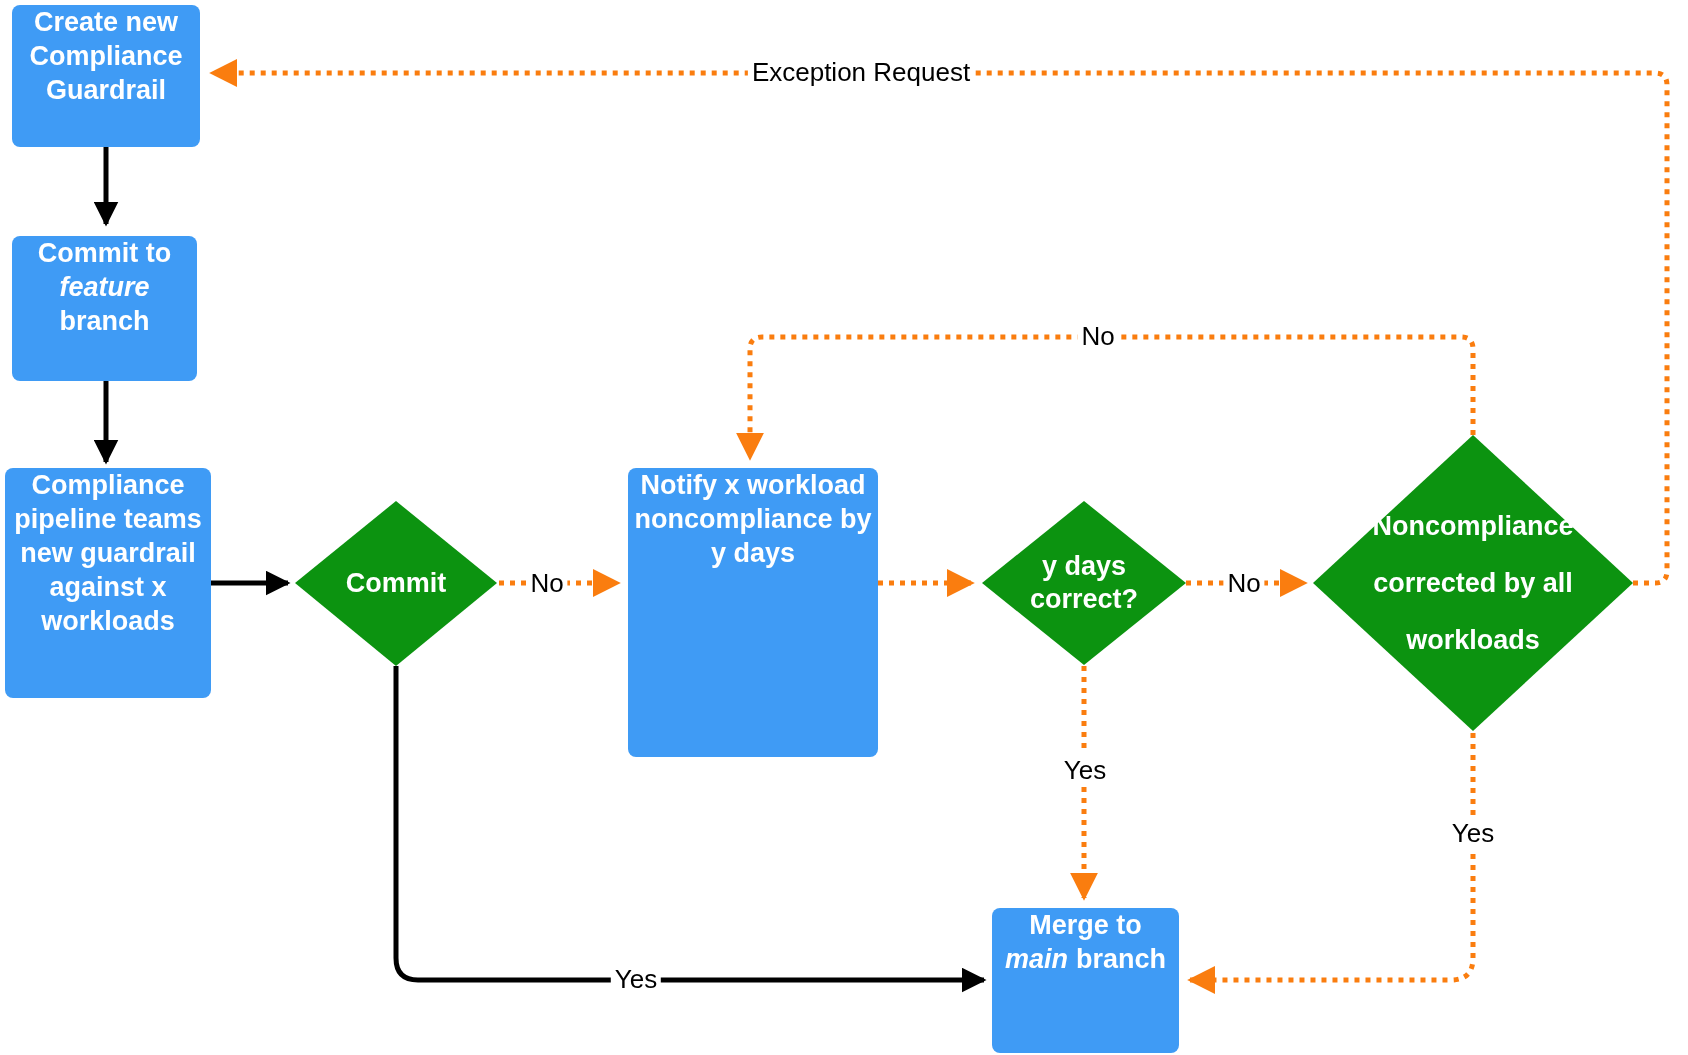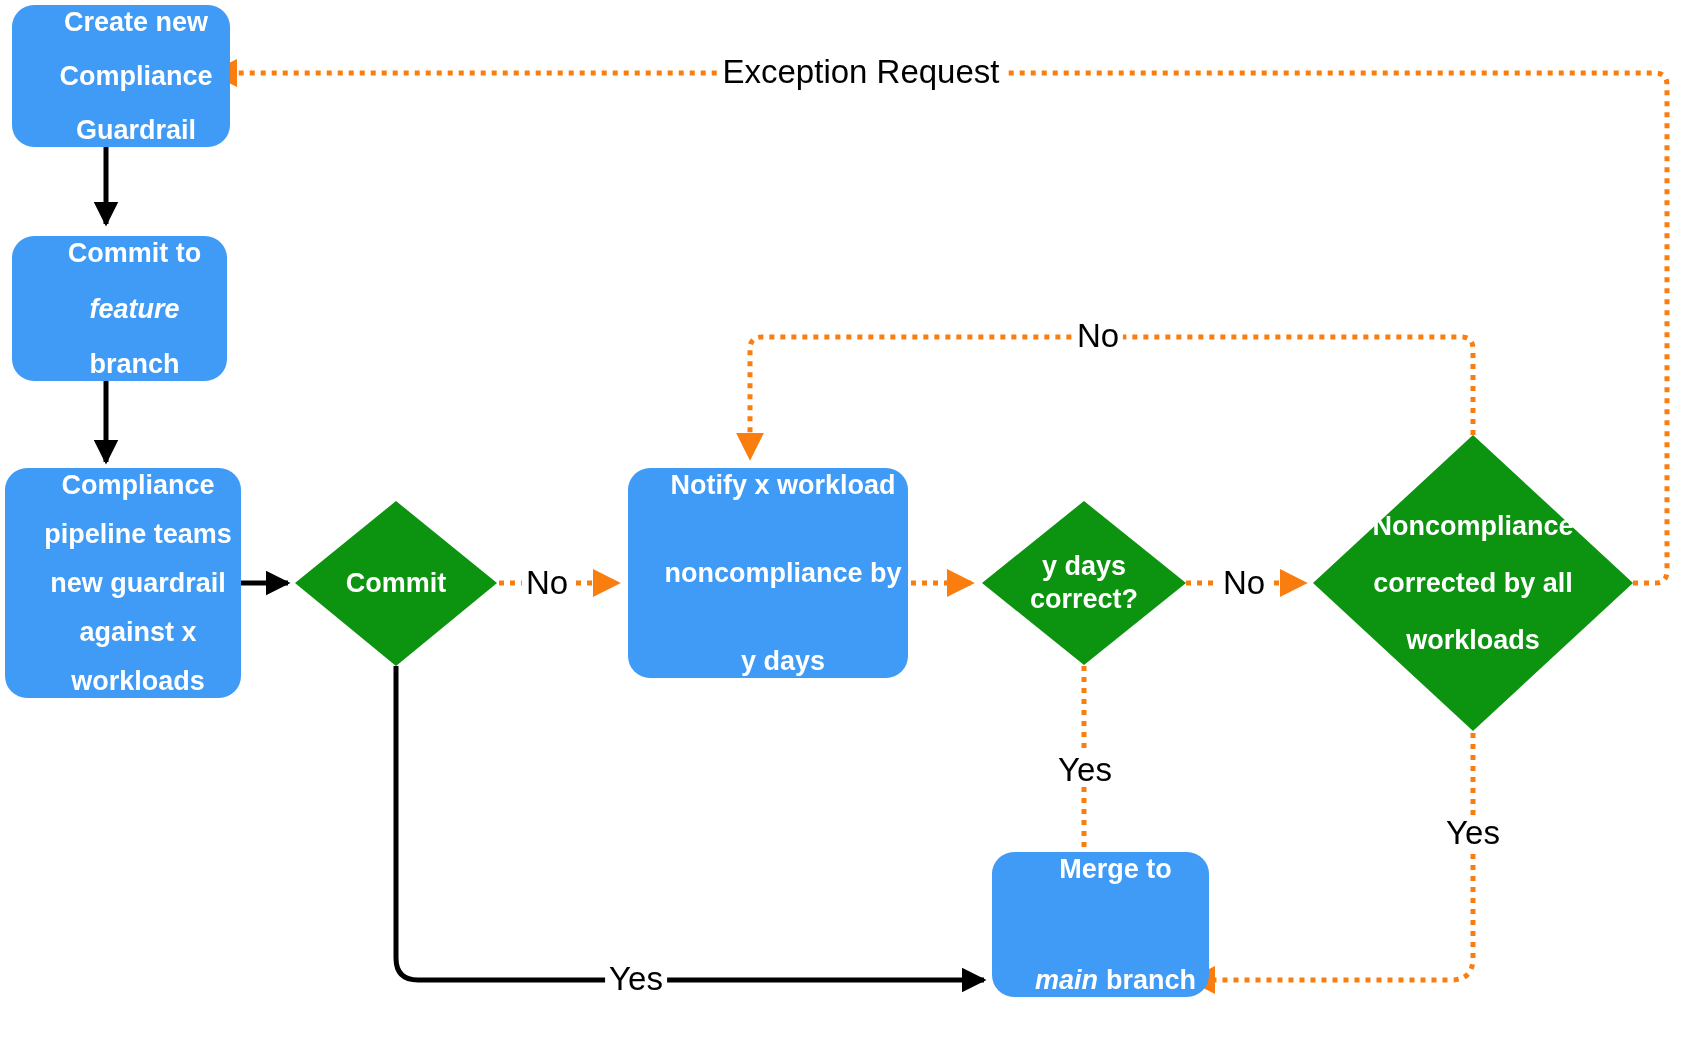--- a/index.html
+++ b/index.html
@@ -13,38 +13,38 @@
   #edges{position:absolute;left:0;top:0;z-index:0;}
   .solid-edge{fill:none;stroke:var(--flow-solid,#000);stroke-width:5;}
   .dotted-edge{fill:none;stroke:var(--flow-dotted,#FA7D0F);stroke-width:5;stroke-dasharray:5 6;stroke-linecap:butt;}
   .decision{fill:var(--decision-fill,#0C9310);stroke:none;}
   #arrow-black path{fill:var(--flow-solid,#000);}
   #arrow-orange path{fill:var(--flow-dotted,#FA7D0F);}
 
   .node{
     position:absolute;z-index:2;
     background:var(--process-fill,#3F9BF5);
-    border-radius:22px;
-    display:flex;flex-direction:column;justify-content:space-between;align-items:center;
+    border-radius:8px;
+    display:flex;flex-direction:column;justify-content:flex-start;align-items:center;
     color:var(--node-text,#fff);
-    font-weight:bold;font-size:27px;line-height:34px;text-align:center;padding-left:30px;
+    font-weight:bold;font-size:27px;line-height:34px;text-align:center;
   }
   .dlabel{
     position:absolute;z-index:2;
     display:flex;flex-direction:column;justify-content:center;align-items:center;
     color:var(--node-text,#fff);
     font-weight:bold;font-size:27px;line-height:33px;text-align:center;
     pointer-events:none;
   }
   .elabel{
     position:absolute;z-index:3;
     transform:translate(-50%,-50%);
     background:var(--background,#fff);
     color:var(--label-text,#000);
-    font-size:33px;line-height:30px;white-space:nowrap;
+    font-size:26px;line-height:30px;white-space:nowrap;
     padding:1px 4px;
   }
   .italic{font-style:italic;}
   .gap{margin-left:8px;}
 </style>
 </head>
 <body>
 
 <div id="canvas">
 
@@ -89,27 +89,27 @@
   </div>
 
   <div class="node" style="left:5px;top:468px;width:206px;height:230px;">
     <div>Compliance</div>
     <div>pipeline teams</div>
     <div>new guardrail</div>
     <div>against x</div>
     <div>workloads</div>
   </div>
 
-  <div class="node" style="left:628px;top:468px;width:250px;height:210px;">
+  <div class="node" style="left:628px;top:468px;width:250px;height:289px;">
     <div>Notify x workload</div>
     <div>noncompliance by</div>
     <div>y days</div>
   </div>
 
-  <div class="node" style="left:992px;top:852px;width:187px;height:145px;">
+  <div class="node" style="left:992px;top:908px;width:187px;height:145px;">
     <div>Merge to</div>
     <div>
       <span class="italic">main</span><span class="gap">branch</span>
     </div>
   </div>
 
   <div class="dlabel" style="left:295px;top:501px;width:202px;height:165px;">
     <div>Commit</div>
   </div>
 

